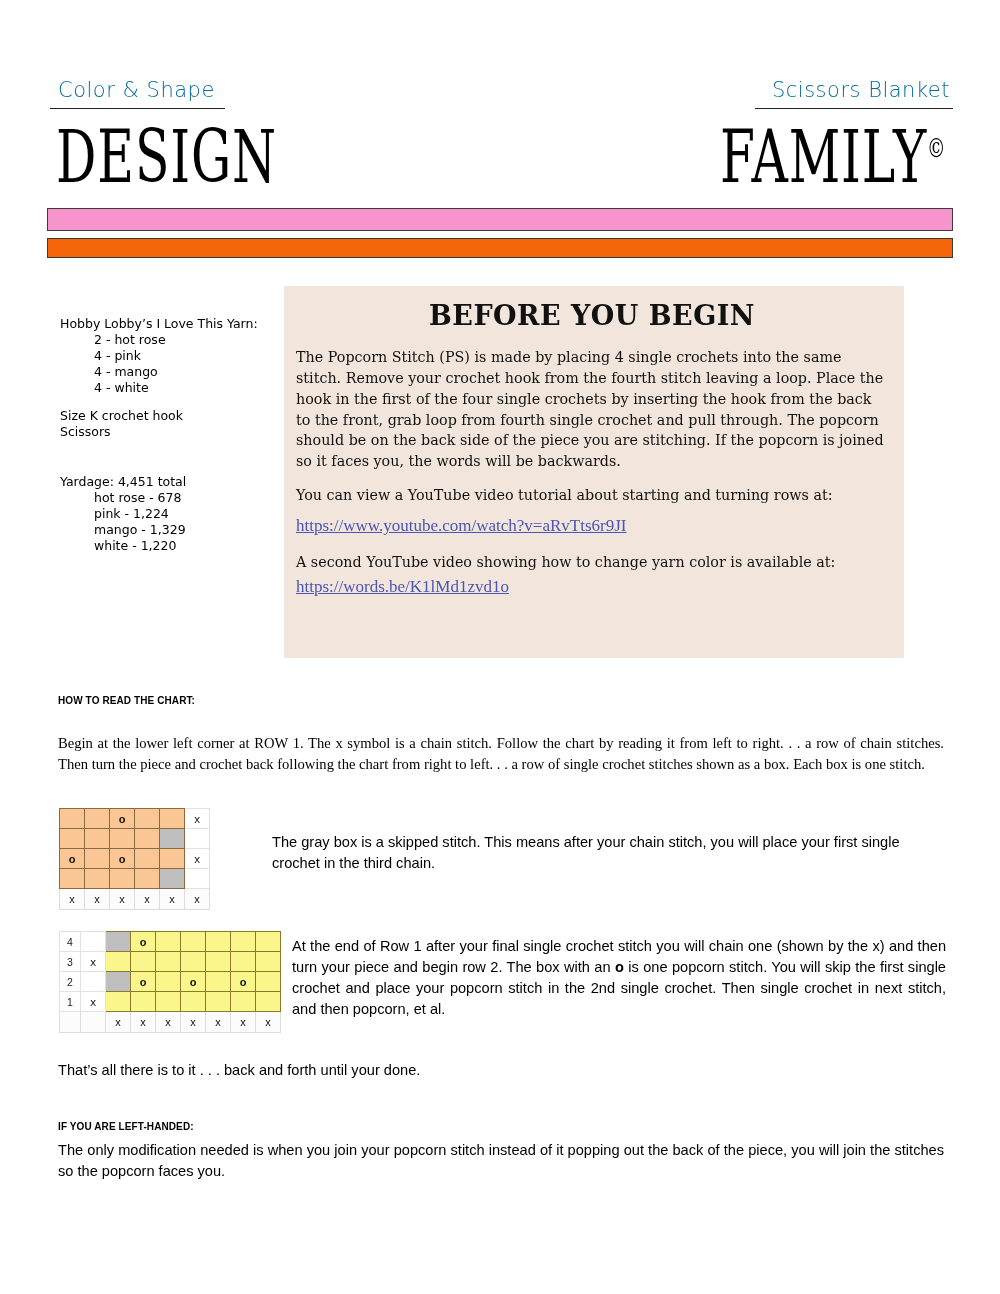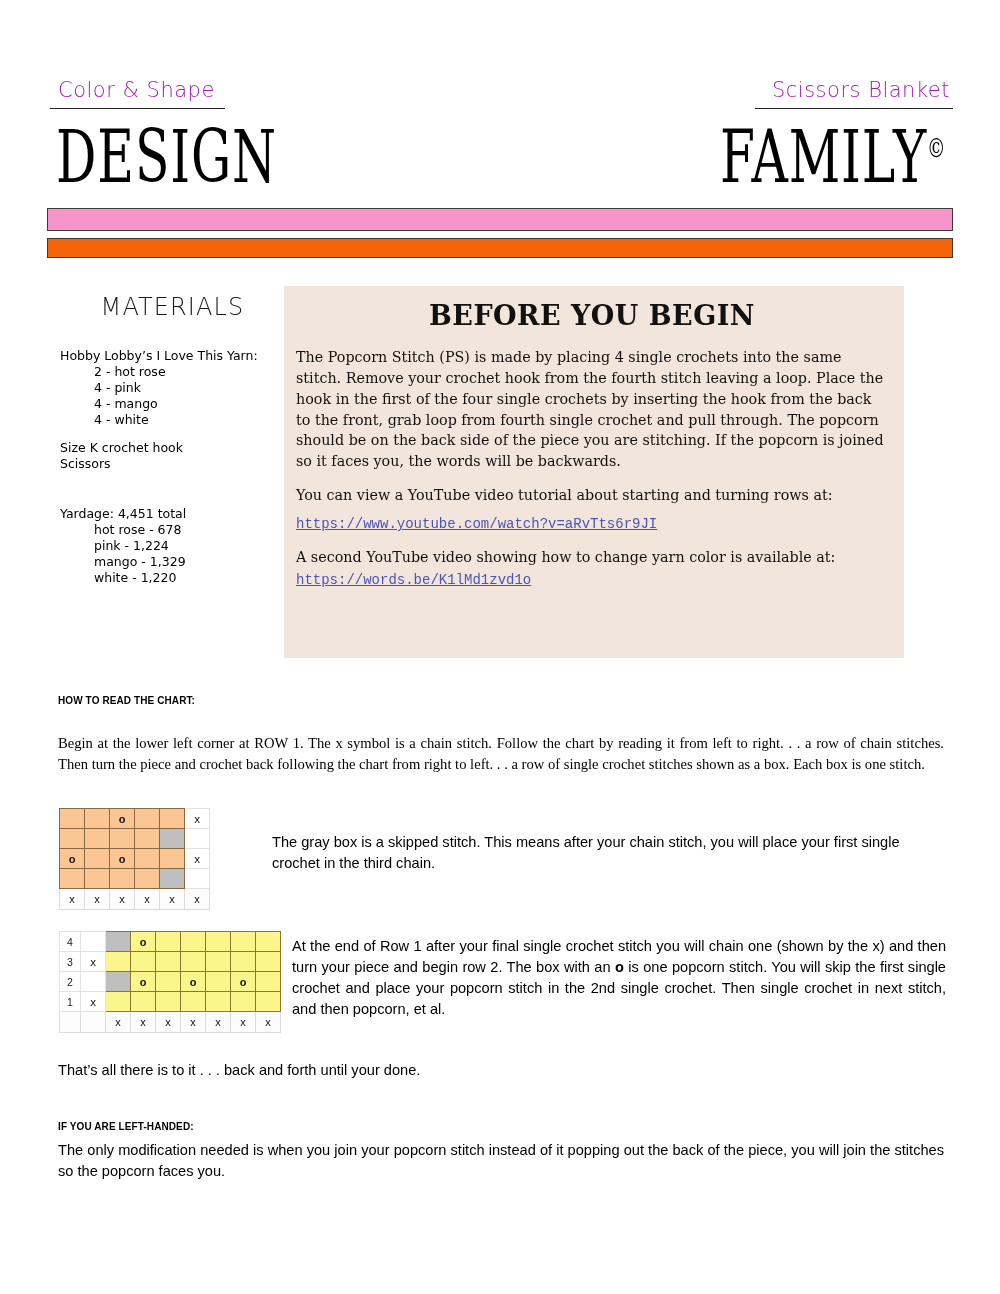--- a/index.html
+++ b/index.html
@@ -21,21 +21,21 @@
     inset: 0;
     background: #ffffff;
   }
 
   
   .hdr-left-sub, .hdr-right-sub {
     position: absolute;
     font-family: "DejaVu Sans", sans-serif;
     font-size: 21px;
     letter-spacing: 0.5px;
-    color: #a21caf;
+    color: #0369a1;
     font-weight: 300;
     white-space: nowrap;
   }
   .hdr-left-sub { left: 58px; top: 78px; }
   .hdr-right-sub { right: 50px; top: 78px; }
 
   .hdr-rule {
     position: absolute;
     height: 0;
     border-top: 1px solid #222;
@@ -122,22 +122,22 @@
   }
   .byb-para {
     font-family: "DejaVu Serif", serif;
     font-size: 14.3px;
     line-height: 1.46;
     text-align: left;
     color: #111;
     margin: 0 0 13px 0;
   }
   .byb-link {
-    font-family: Liberation Mono, monospace;
-    font-size: 14px;
+    font-family: Liberation Serif, serif;
+    font-size: 17px;
     line-height: 1.46;
     color: #4a55b5;
     text-decoration: underline;
     display: block;
     margin-bottom: 13px;
     word-break: break-all;
   }
 
   
   .sec-head {
@@ -223,21 +223,20 @@
 
   <div class="hdr-right-sub">Scissors Blanket</div>
   <div class="hdr-rule hdr-rule-right"></div>
   <div class="hdr-right-main"><span>FAMILY</span><span class="cmark">©</span></div>
 
   <div class="bar bar-pink" id="bar-pink" style="background: rgb(247, 148, 204);"></div>
   <div class="bar bar-orange" id="bar-orange" style="background: rgb(244, 101, 10);"></div>
 
   <div class="materials">
     <div class="materials-title">
-      <div>MATERIALS</div>
     </div>
     <div class="materials-body">
       <div class="mat-block">
         <div>Hobby Lobby’s I Love This Yarn:</div>
         <div class="mat-indent">2 - hot rose</div>
         <div class="mat-indent">4 - pink</div>
         <div class="mat-indent">4 - mango</div>
         <div class="mat-indent">4 - white</div>
       </div>
       <div class="mat-block">

